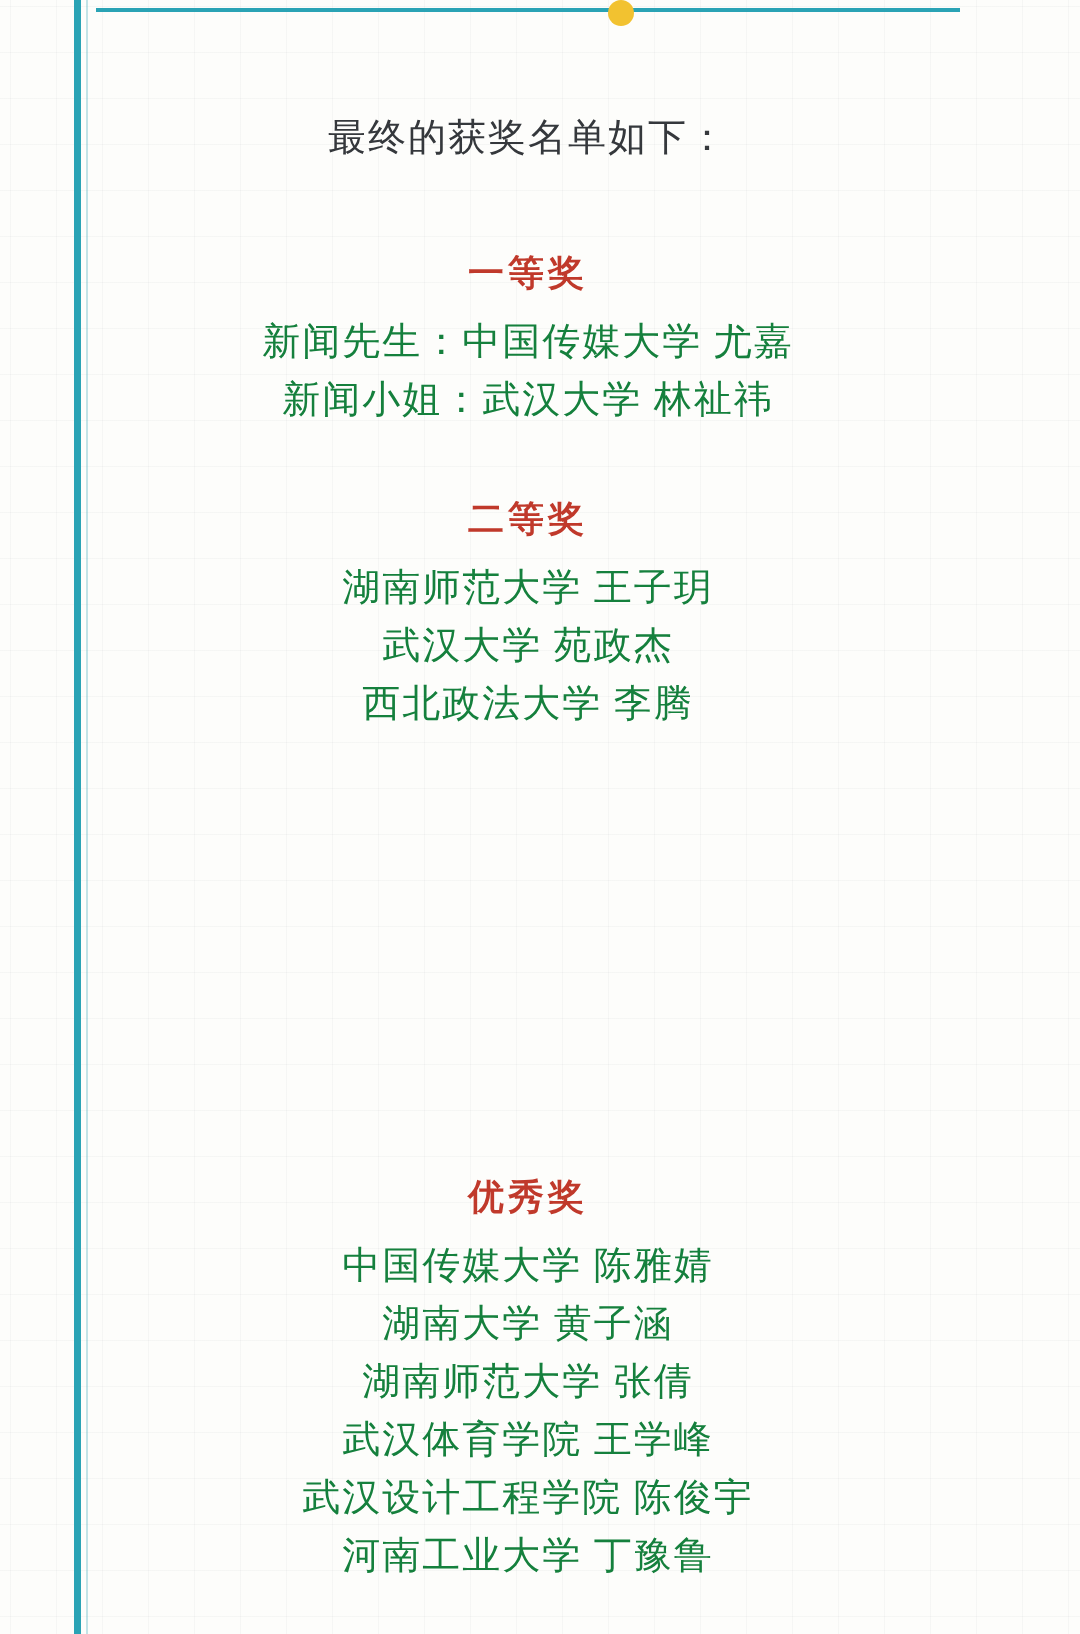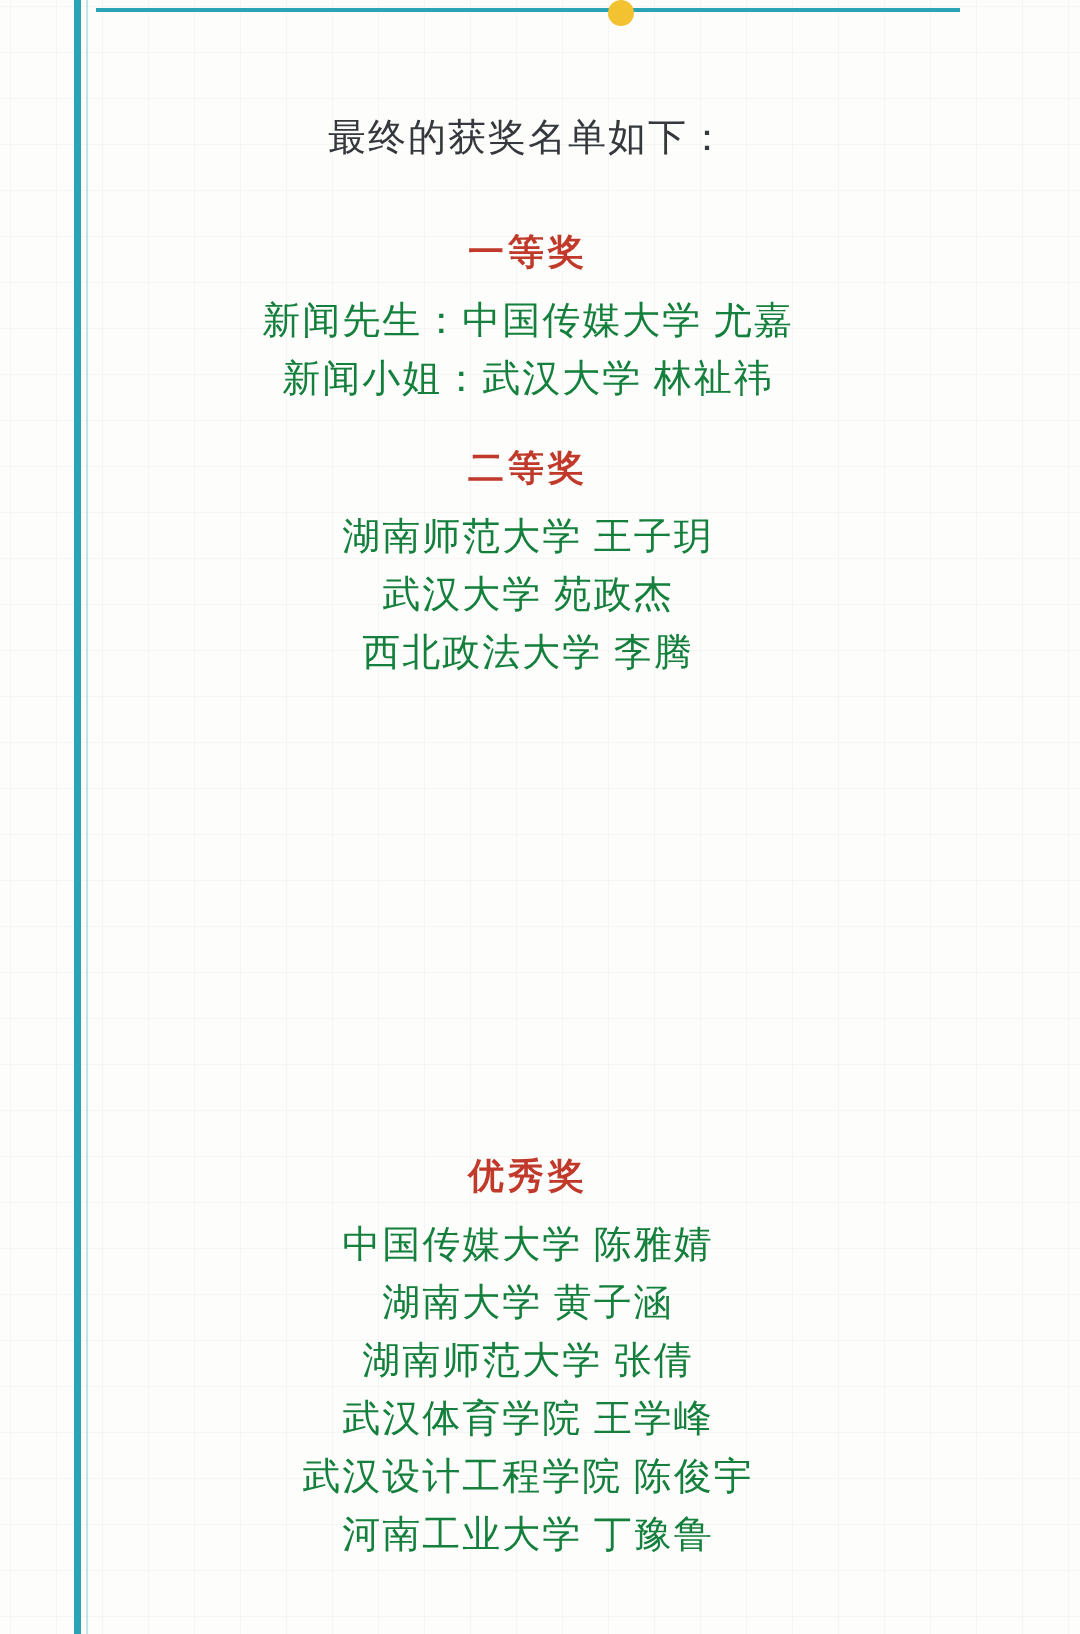--- a/index.html
+++ b/index.html
@@ -79,39 +79,40 @@
     font-size: 38px;
     color: #35383c;
     letter-spacing: 2px;
     font-family: "Liberation Serif", "DejaVu Serif", serif;
   }
   .section {
     position: absolute;
     left: 0;
     width: 864px;
     text-align: center;
+    margin-top: 21px;
   }
   .section-title {
     color: #c0392b;
     font-size: 36px;
     font-weight: bold;
     letter-spacing: 4px;
     margin-bottom: 14px;
     font-family: "Liberation Serif", "DejaVu Serif", serif;
   }
   .entry {
     font-size: 38px;
     color: #15803d;
     line-height: 58px;
     letter-spacing: 2px;
     font-family: "Liberation Serif", "DejaVu Serif", serif;
     white-space: nowrap;
   }
   .sec1 { top: 228px; }
-  .sec2 { top: 444px; text-align: center; }
+  .sec2 { top: 474px; text-align: center; }
   .sec3 { top: 748px; }
   .sec4 { top: 1152px; }
 </style>
 </head>
 <body>
 
 <div class="page">
   <div class="grid-bg"></div>
   <div class="left-rule"></div>
   <div class="left-rule-inner"></div>

